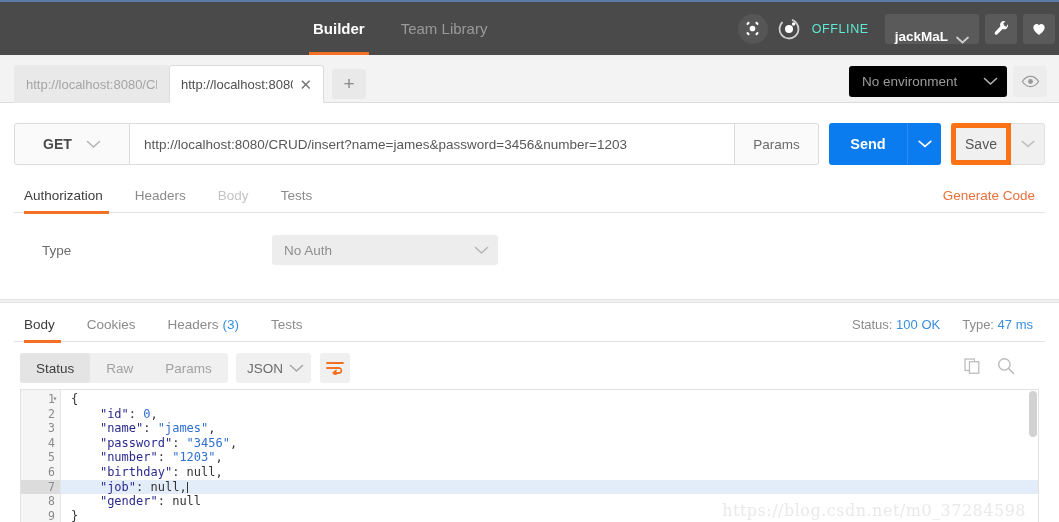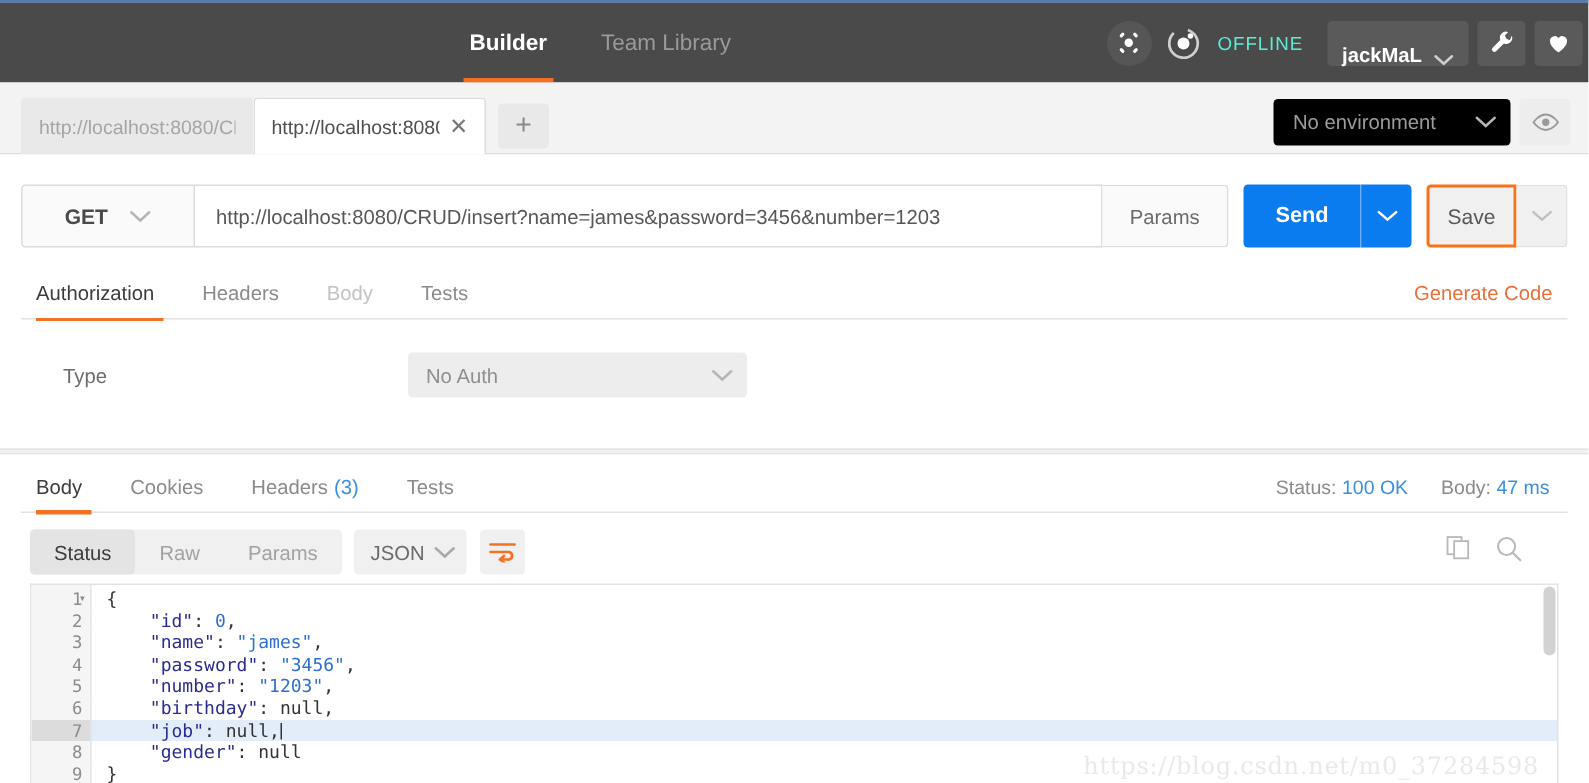--- a/index.html
+++ b/index.html
@@ -129,34 +129,34 @@
     display: flex; align-items: center; justify-content: center;
     color: #fff; font-size: 14.5px; font-weight: bold; cursor: pointer;
   }
   .send-caret {
     width: 34px; background: #0a7cf0; border-radius: 0 3px 3px 0;
     border-left: 1px solid #2a8cf5;
     display: flex; align-items: center; justify-content: center; cursor: pointer;
   }
   .save-group { display: flex; margin-left: 10px; }
   .save-btn {
-    width: 60px; background: #f0f0f0; border: 2px solid #f97316; border-radius: 3px 0 0 3px;
+    width: 60px; background: #f0f0f0; border: 5px solid #f97316; border-radius: 3px 0 0 3px;
     display: flex; align-items: center; justify-content: center;
     color: #575757; font-size: 14px; cursor: pointer;
   }
   .save-caret {
     width: 34px; background: #f0f0f0; border: 1px solid #e0e0e0; border-left: none;
     border-radius: 0 3px 3px 0;
     display: flex; align-items: center; justify-content: center; cursor: pointer;
   }
 
   
   .subtabs {
     position: absolute; top: 75px; left: 14px; width: 1031px; height: 35px;
-    border-bottom: 1px solid #e2e2e2; display: flex; align-items: flex-start;
+    border-bottom: 1px solid #e2e2e2; display: flex; align-items: center;
   }
   .subtab {
     height: 35px; padding: 0 16px; display: flex; align-items: center;
     font-size: 13.5px; color: #8b8b8b; cursor: pointer; position: relative;
   }
   .subtab:first-child { padding-left: 10px; }
   .subtab.active { color: #3d3d3d; }
   .subtab.active::after {
     content: ""; position: absolute; left: 10px; right: 10px; bottom: -1px;
     height: 2.5px; background: #f47023;
@@ -446,21 +446,21 @@
       </div>
       <div class="resp-tab">
         <span>Tests</span>
       </div>
       <div class="resp-meta">
         <span>
           <span>Status:</span>
           <b>100 OK</b>
         </span>
         <span>
-          <span>Body:</span>
+          <span>Type:</span>
           <b>47 ms</b>
         </span>
       </div>
     </div>
 
     <div class="view-bar">
       <div class="seg">
         <div class="seg-item active">
           <span>Status</span>
         </div>

